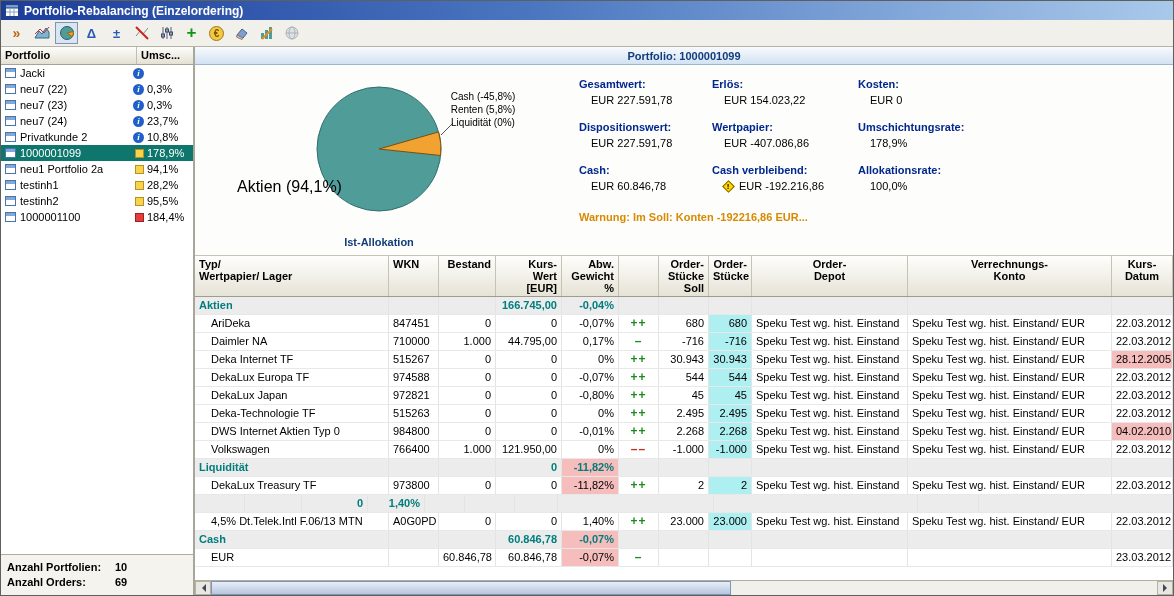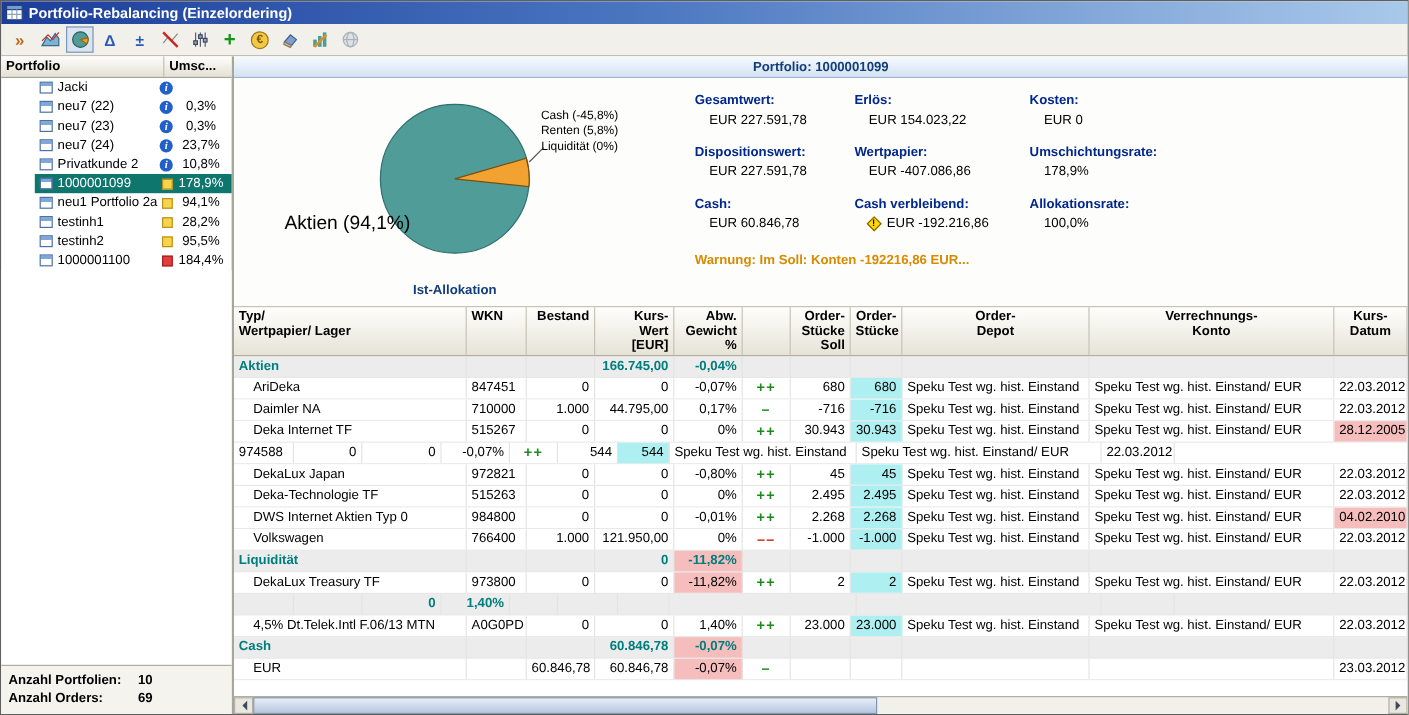--- a/index.html
+++ b/index.html
@@ -24,34 +24,34 @@
   .g-euro   { width:15px; height:15px; border-radius:50%; background:#f4c842; border:1px solid #a07818; color:#7a5a00;
               font-size:10px; font-weight:bold; display:flex; align-items:center; justify-content:center; }
 
   .content { flex:1; display:flex; min-height:0; }
 
   
   .sidebar { width:194px; flex:none; border-right:2px solid #a8a59a; background:#fff; display:flex; flex-direction:column; }
   .sheader { height:18px; flex:none; display:flex; background:linear-gradient(#fdfdfb,#e4e1d3); border-bottom:1px solid #a5a298; font-weight:bold; }
   .sh1 { flex:1; padding:2px 4px; border-right:1px solid #c2bfb2; }
   .sh2 { width:56px; padding:2px 4px; }
-  .srows { flex:none;margin-left:28px; }
+  .srows { flex:none; }
   .srow { height:16px; display:flex; align-items:center; padding:0 2px; }
   .srow.sel { background:#0f766e; }
   .srow.sel .sname, .srow.sel .sval { color:#fff; }
   .picon { width:11px; height:10px; flex:none; margin:0 4px 0 2px; border:1px solid #4a72a8;
            background:linear-gradient(#7fa8d8 0 3px,#ffffff 3px); }
   .sname { flex:1; overflow:hidden; white-space:nowrap; }
   .ind { flex:none; margin-right:3px; }
   .ind.info { width:11px; height:11px; border-radius:50%; background:#2060c8; color:#fff; text-align:center;
               font:bold italic 9px/11px "Liberation Serif", serif; }
   .ind.sq { width:9px; height:9px; }
   .ind.yellow { background:#f7d44c; border:1px solid #b89020; }
   .ind.red    { background:#e23c3c; border:1px solid #a02020; }
-  .sval { width:44px; text-align:center; padding-right:3px; }
+  .sval { width:44px; text-align:left; padding-right:3px; }
   .sfill { flex:1; background:#fff; }
   .sfooter { flex:none; border-top:1px solid #b0ada2; background:#f4f3ed; padding:4px 6px 6px; }
   .frow { height:15px; display:flex; align-items:center; }
   .flabel { font-weight:bold; width:108px; }
   .fvalue { font-weight:bold; }
 
   
   .main { flex:1; min-width:0; display:flex; flex-direction:column; background:#fff; }
   .mheader { height:18px; flex:none; background:linear-gradient(#f7fafd,#d3e2f3); border-bottom:1px solid #9db6d2;
              display:flex; align-items:center; justify-content:center; color:#123d7a; font-weight:bold; }
@@ -418,20 +418,21 @@
             <span class="c c3 num">0</span>
             <span class="c c4 num">0%</span>
             <span class="c c5 sig green">++</span>
             <span class="c c6 num">30.943</span>
             <span class="c c7 num cyan">30.943</span>
             <span class="c c8">Speku Test wg. hist. Einstand</span>
             <span class="c c9">Speku Test wg. hist. Einstand/ EUR</span>
             <span class="c c10 num pink">28.12.2005</span>
           </div>
           <div class="trow">
+            <span class="c c0 dname">DekaLux Europa TF</span>
             <span class="c c1">974588</span>
             <span class="c c2 num">0</span>
             <span class="c c3 num">0</span>
             <span class="c c4 num">-0,07%</span>
             <span class="c c5 sig green">++</span>
             <span class="c c6 num">544</span>
             <span class="c c7 num cyan">544</span>
             <span class="c c8">Speku Test wg. hist. Einstand</span>
             <span class="c c9">Speku Test wg. hist. Einstand/ EUR</span>
             <span class="c c10 num">22.03.2012</span>

